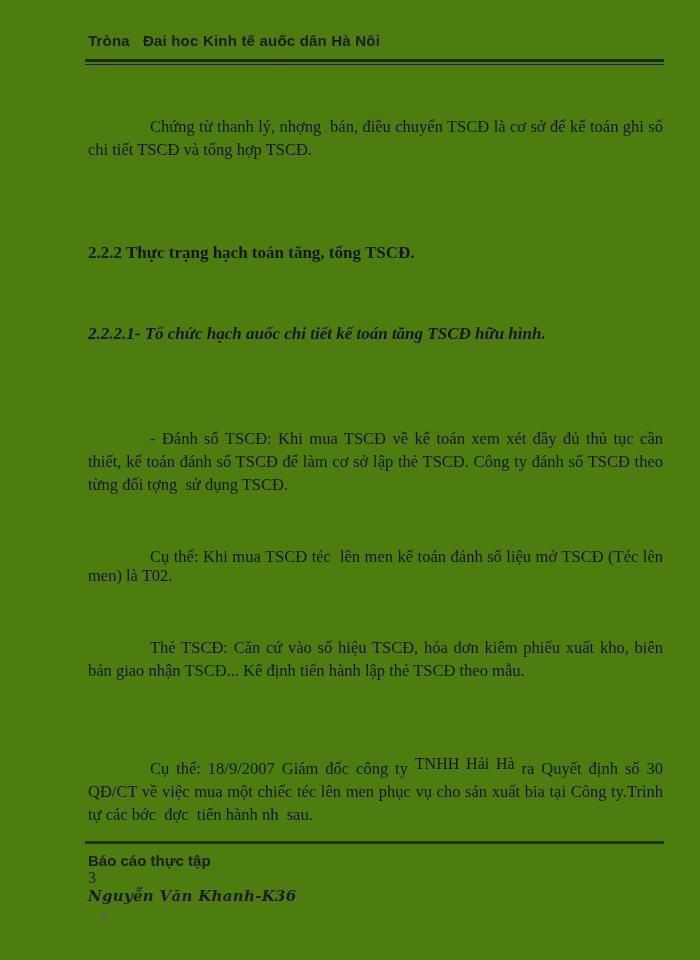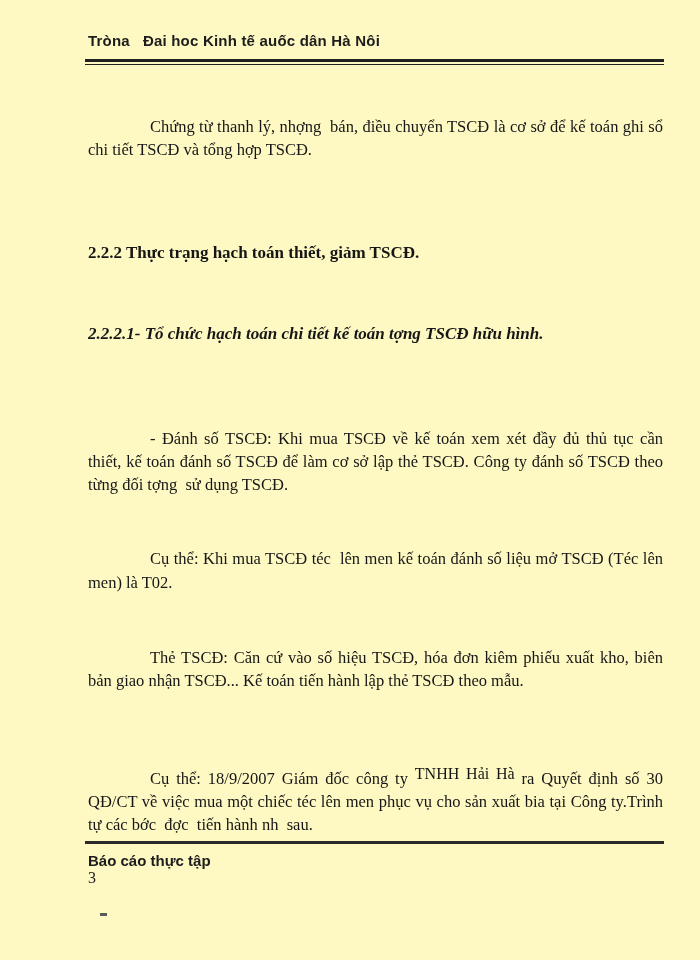--- a/index.html
+++ b/index.html
@@ -1,18 +1,18 @@
 <!DOCTYPE html>
 <html><head>
 <meta charset="utf-8">
 <style>
   * { margin: 0; padding: 0; box-sizing: border-box; }
   html, body { width: 700px; height: 960px; background: #ffffff; }
   body { font-family: "Liberation Serif", serif; color: #161616; }
-  .page { position: relative; width: 700px; height: 960px; background: #fef9c3; overflow: hidden; }
+  .page { position: relative; width: 700px; height: 960px; background: #4d7c0f; overflow: hidden; }
 
   
   .header-text {
     position: absolute; top: 32px; left: 88px;
     font-family: "Liberation Sans", sans-serif;
     font-weight: bold; font-size: 15px; color: #1c1c1c;
     letter-spacing: 0.2px; white-space: pre-wrap;
   }
   .header-rule {
     position: absolute; top: 59px; left: 85px; width: 579px; height: 6px;
@@ -20,21 +20,21 @@
   }
 
   
   .content {
     position: absolute; top: 66px; left: 88px; width: 575px; height: 772px;
     overflow: hidden;
     font-size: 16.5px; line-height: 23px; text-align: justify;
     white-space: pre-wrap;
   }
   .para { margin: 3px 0; text-indent: 62px; }
-  .para.tight { line-height: 24px; margin: 2px 0; }
+  .para.tight { line-height: 19px; margin: 2px 0; }
   .heading-b {
     font-weight: bold; font-size: 17px; text-align: left;
     margin: 8px 0 6px; line-height: 23px;
   }
   .heading-bi {
     font-weight: bold; font-style: italic; font-size: 17px; text-align: left;
     margin: 6px 0 10px; line-height: 23px;
   }
   .company { position: relative; top: -5px; font-size: 16px; margin-top: 12px; }
 
@@ -66,37 +66,38 @@
 <body>
 
 <div class="page">
 
   <div class="header-text">Tròna&nbsp;&nbsp; Đai hoc Kinh tế auốc dân Hà Nôi</div>
   <div class="header-rule"></div>
 
   <div class="content">
     <p class="para">Chứng từ thanh lý, nhợng&nbsp; bán, điều chuyển TSCĐ là cơ sở để kế toán ghi sổ chi tiết TSCĐ và tổng hợp TSCĐ.</p>
 
-    <div class="heading-b">2.2.2 Thực trạng hạch toán thiết, giảm TSCĐ.</div>
-    <div class="heading-bi">2.2.2.1- Tổ chức hạch toán chi tiết kế toán tợng TSCĐ hữu hình.</div>
+    <div class="heading-b">2.2.2 Thực trạng hạch toán tăng, tổng TSCĐ.</div>
+    <div class="heading-bi">2.2.2.1- Tổ chức hạch auốc chi tiết kế toán tăng TSCĐ hữu hình.</div>
 
     <p class="para">- Đánh số TSCĐ: Khi mua TSCĐ về kế toán xem xét đầy đủ thủ tục cần thiết, kế toán đánh số TSCĐ để làm cơ sở lập thẻ TSCĐ. Công ty đánh số TSCĐ theo từng đối tợng&nbsp; sử dụng TSCĐ.</p>
     <p class="para tight">Cụ thể: Khi mua TSCĐ téc&nbsp; lên men kế toán đánh số liệu mở TSCĐ (Téc lên men) là T02.</p>
-    <p class="para">Thẻ TSCĐ: Căn cứ vào số hiệu TSCĐ, hóa đơn kiêm phiếu xuất kho, biên bản giao nhận TSCĐ... Kế toán tiến hành lập thẻ TSCĐ theo mẫu.</p>
+    <p class="para">Thẻ TSCĐ: Căn cứ vào số hiệu TSCĐ, hóa đơn kiêm phiếu xuất kho, biên bản giao nhận TSCĐ... Kế định tiến hành lập thẻ TSCĐ theo mẫu.</p>
 
     <p class="para"><span>Cụ thể: 18/9/2007 Giám đốc công ty </span><span class="company">TNHH Hải Hà</span><span> ra Quyết định số 30 QĐ/CT về việc mua một chiếc téc lên men phục vụ cho sản xuất bia tại Công ty.Trình tự các bớc&nbsp; đợc&nbsp; tiến hành nh&nbsp; sau.</span></p>
 
     
     
     
 
     
   </div>
 
   <div class="footer-rule"></div>
   <div class="footer-row">
     <div class="footer-left">Báo cáo thực tập</div>
     <div class="footer-page">3</div>
+    <div class="footer-right">Nguyễn Văn Khanh-K36</div>
   </div>
 
   <div class="stray-mark"></div>
 
 </div>
 
 </body></html>

